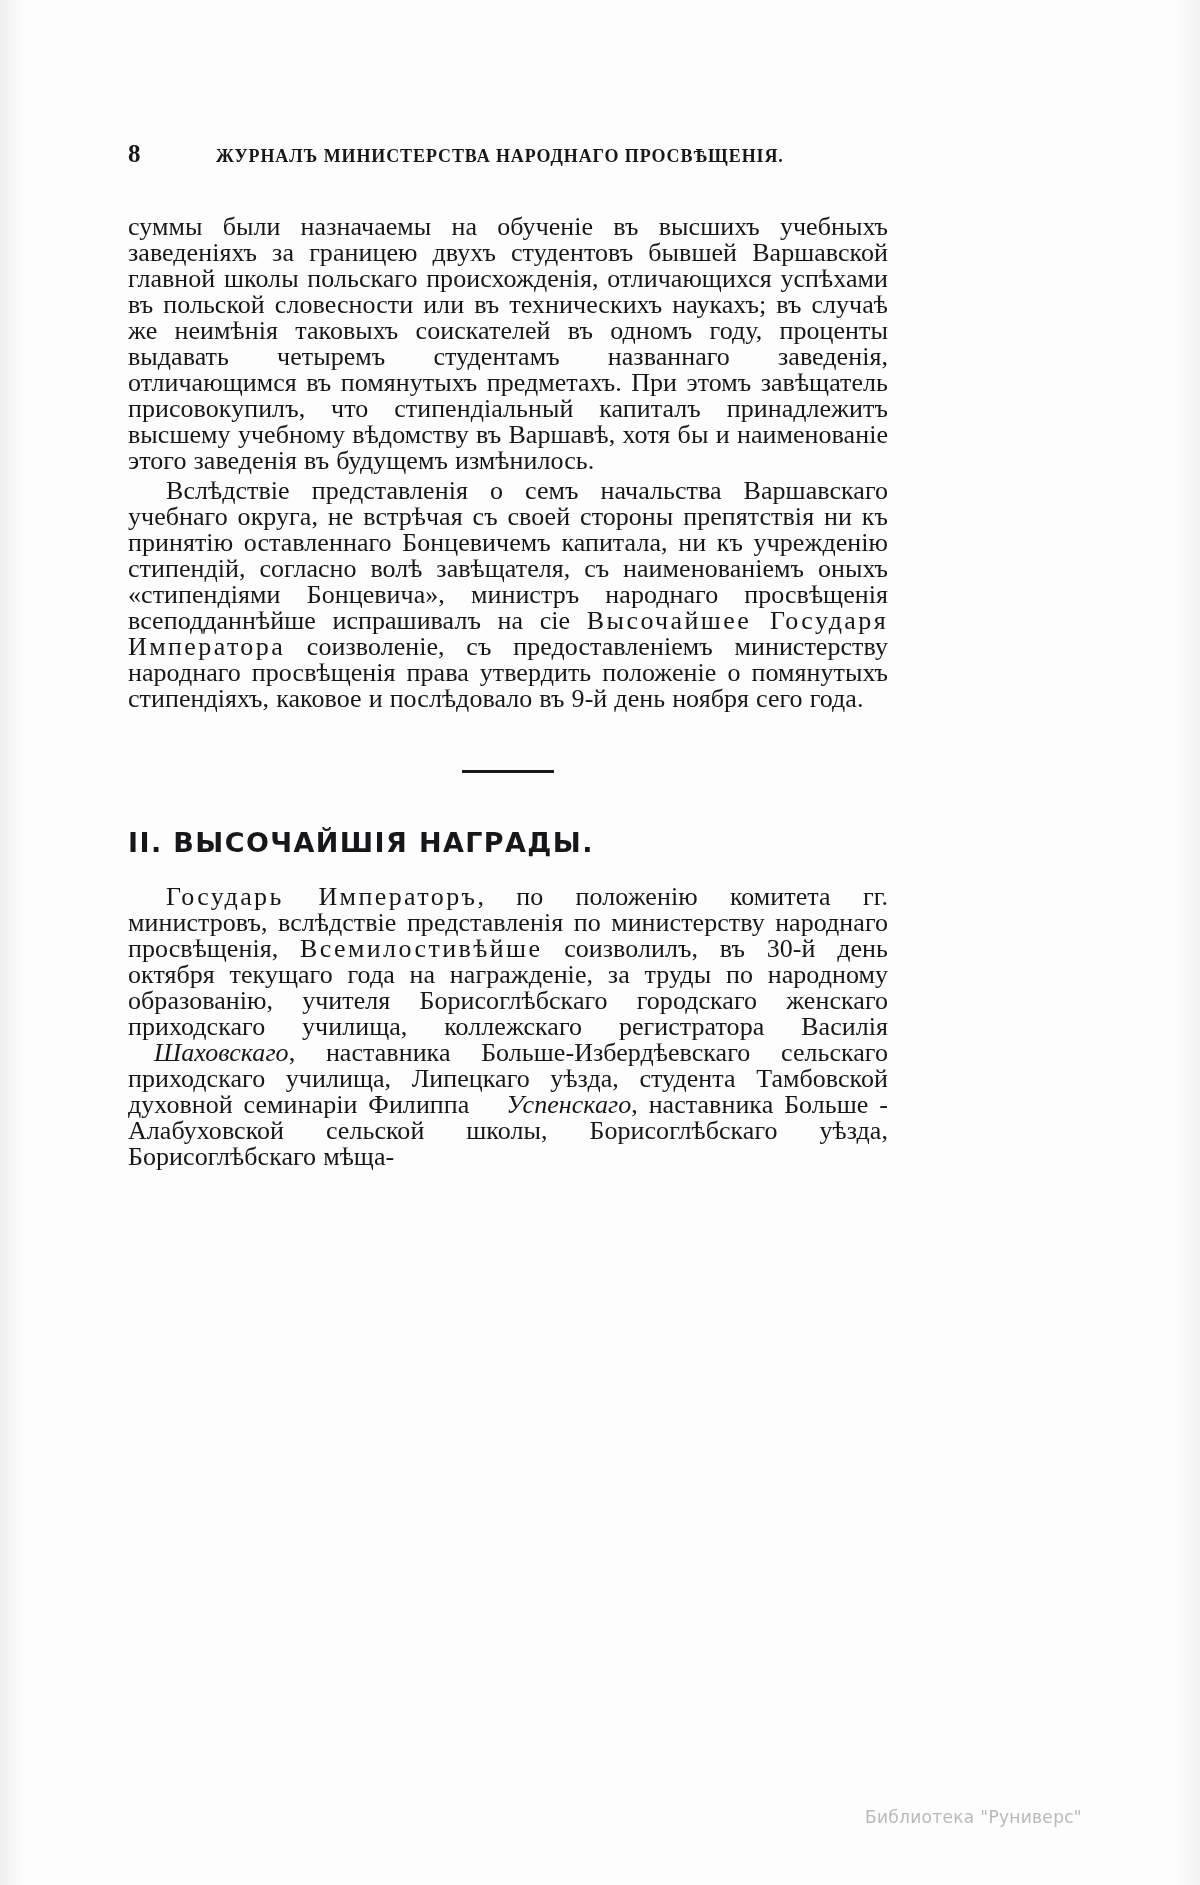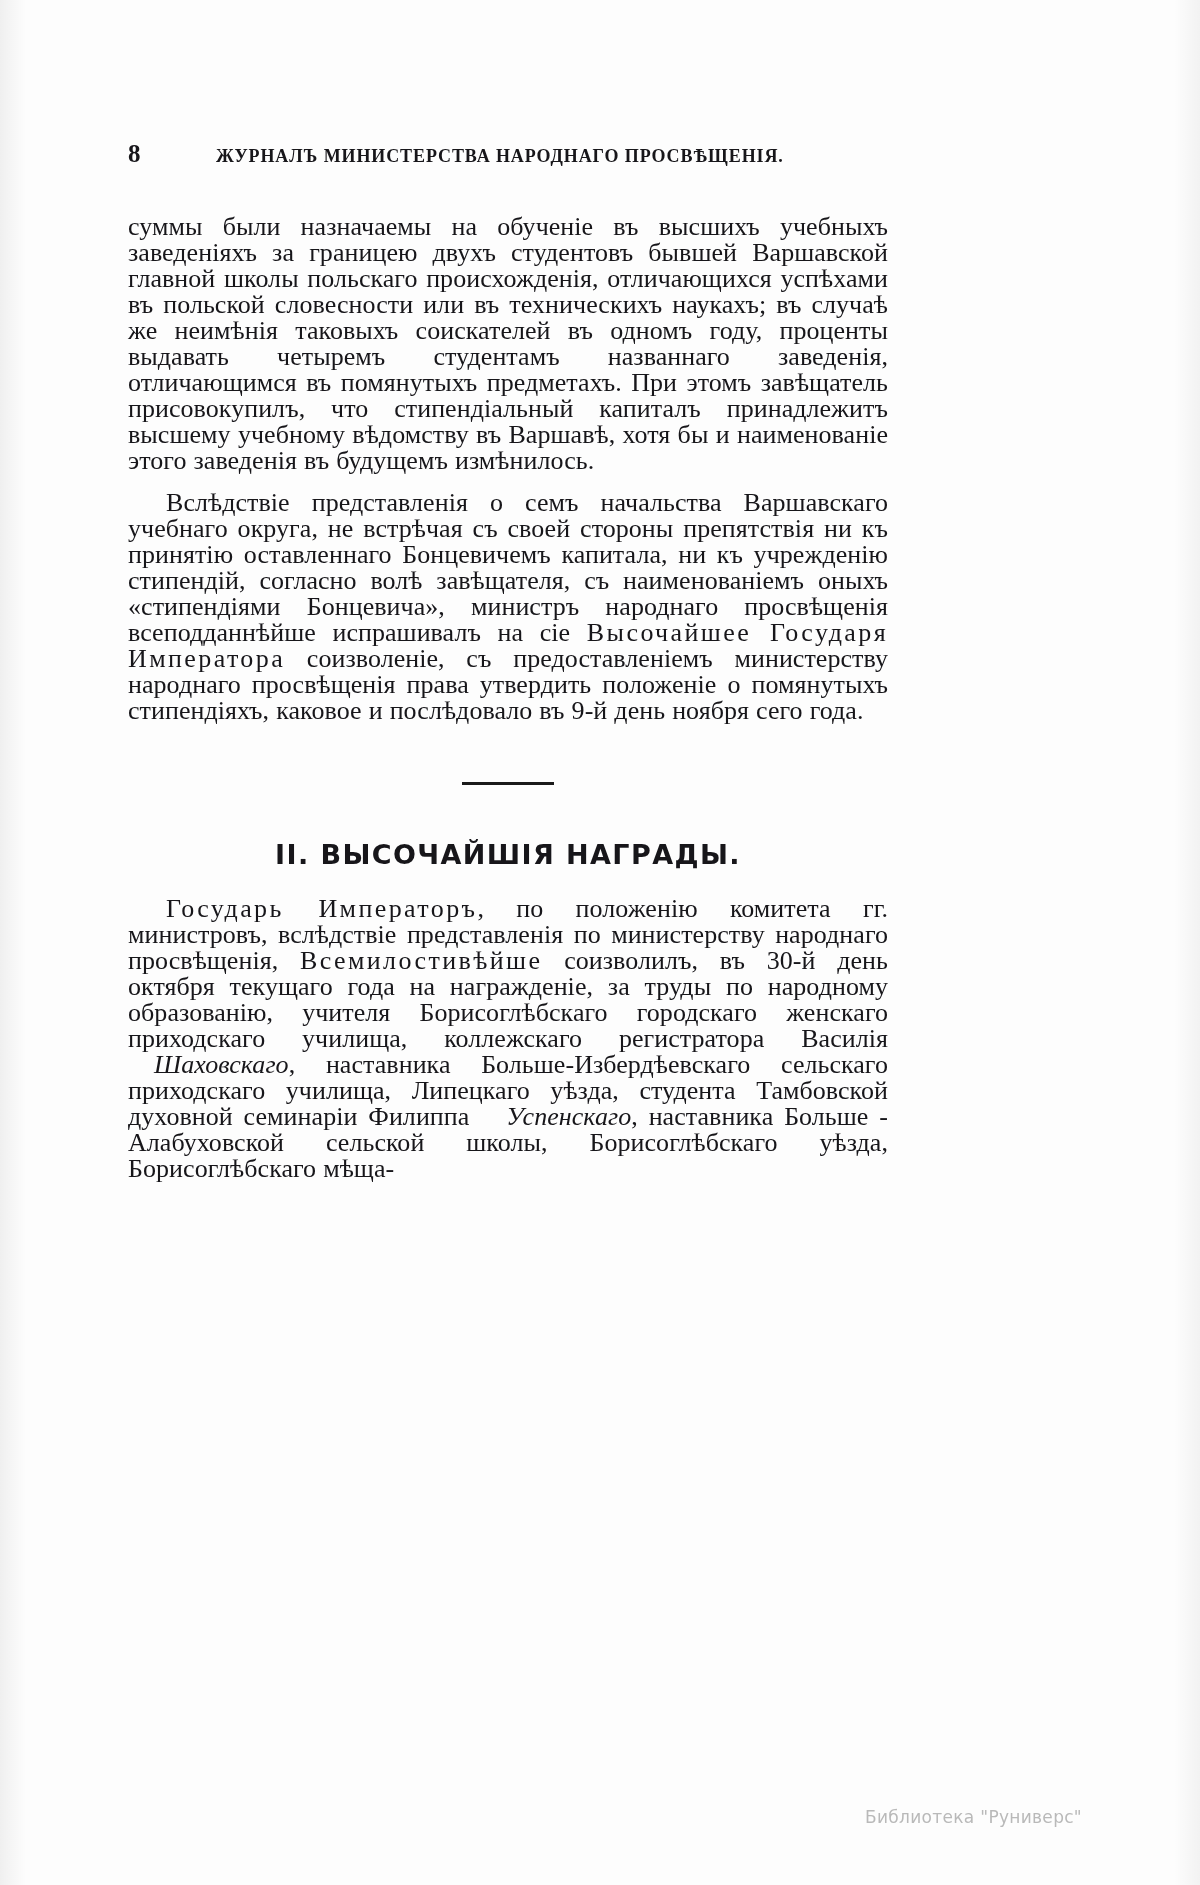--- a/index.html
+++ b/index.html
@@ -57,33 +57,33 @@
     text-align: justify;
     text-justify: inter-word;
     letter-spacing: 0.05px;
     word-spacing: 0.5px;
     font-family: Liberation Serif, serif;
   }
   p.body-par.indent {
     text-indent: 38px;
   }
   p.body-par + p.body-par {
-    margin-top: 16px;
+    margin-top: 4px;
   }
   
   .divider {
     width: 92px;
     height: 3px;
     background: #1a1a1a;
     margin: 58px auto 54px auto;
   }
   
   h2.section-title {
     margin: 0 0 26px 0;
-    text-align: center;
+    text-align: left;
     font-family: "DejaVu Sans", sans-serif;
     font-size: 27px;
     font-weight: 700;
     letter-spacing: 1.4px;
     text-transform: uppercase;
   }
   
   .spaced {
     letter-spacing: 2.4px;
   }

